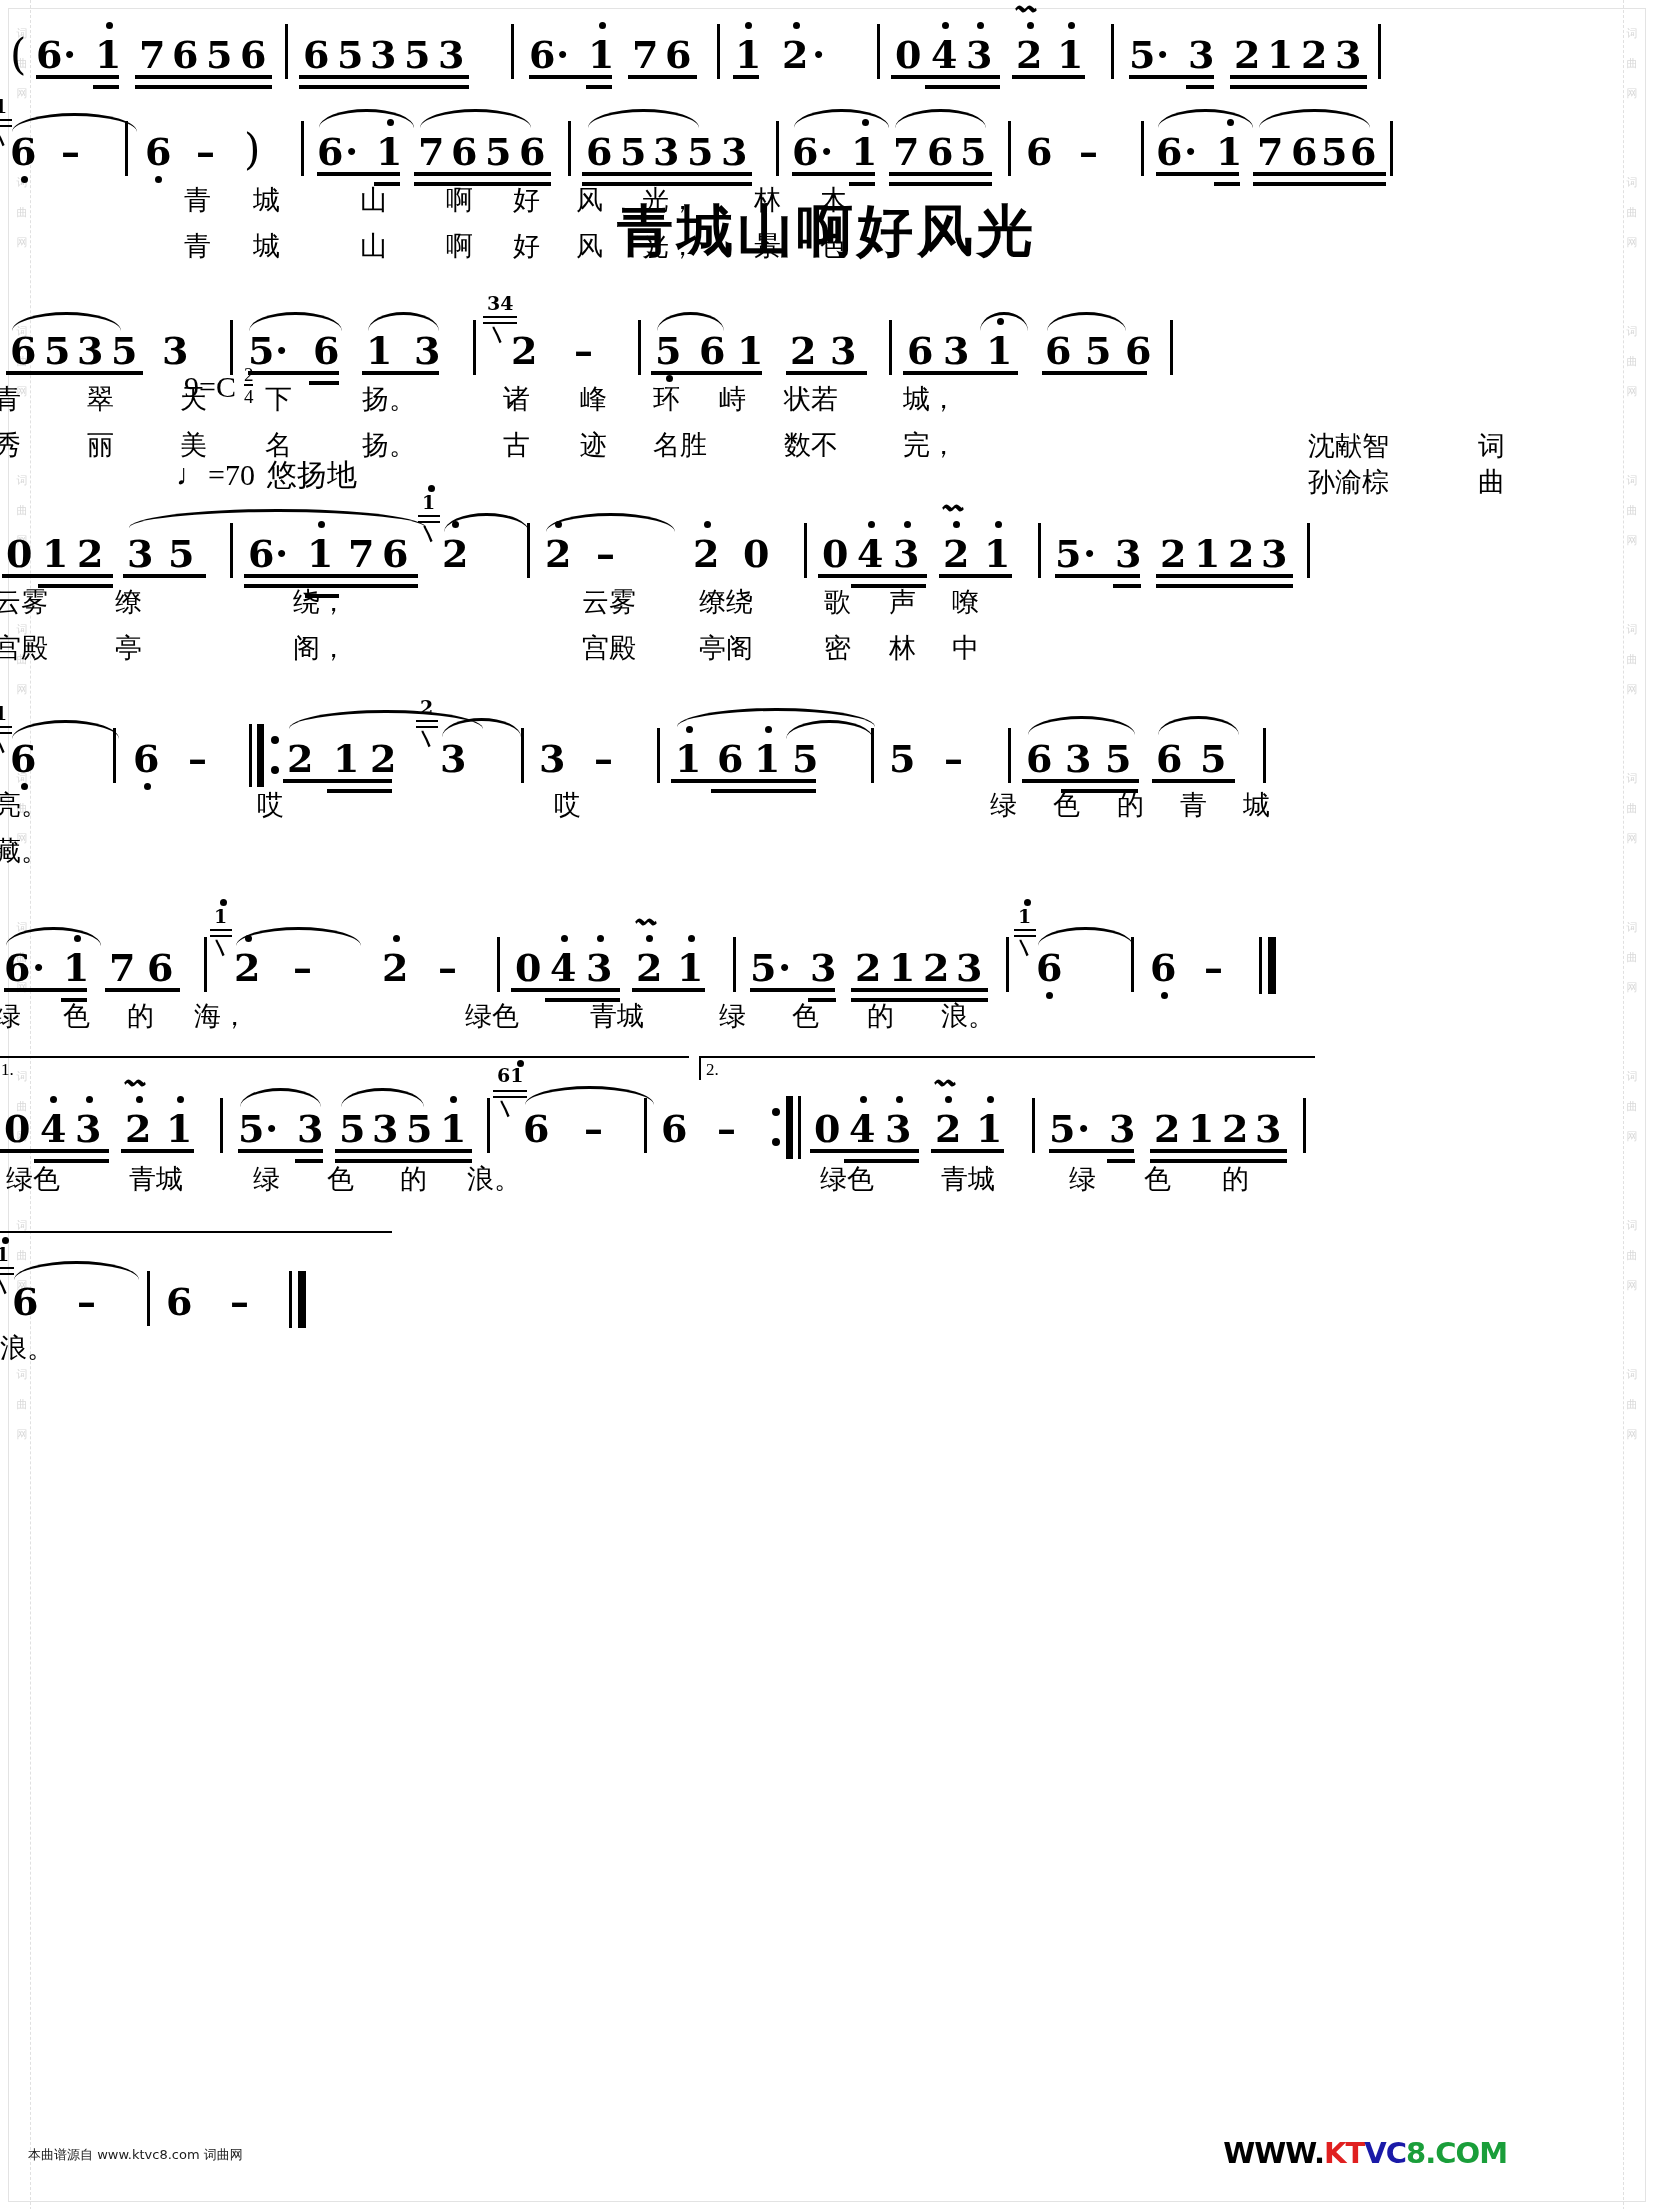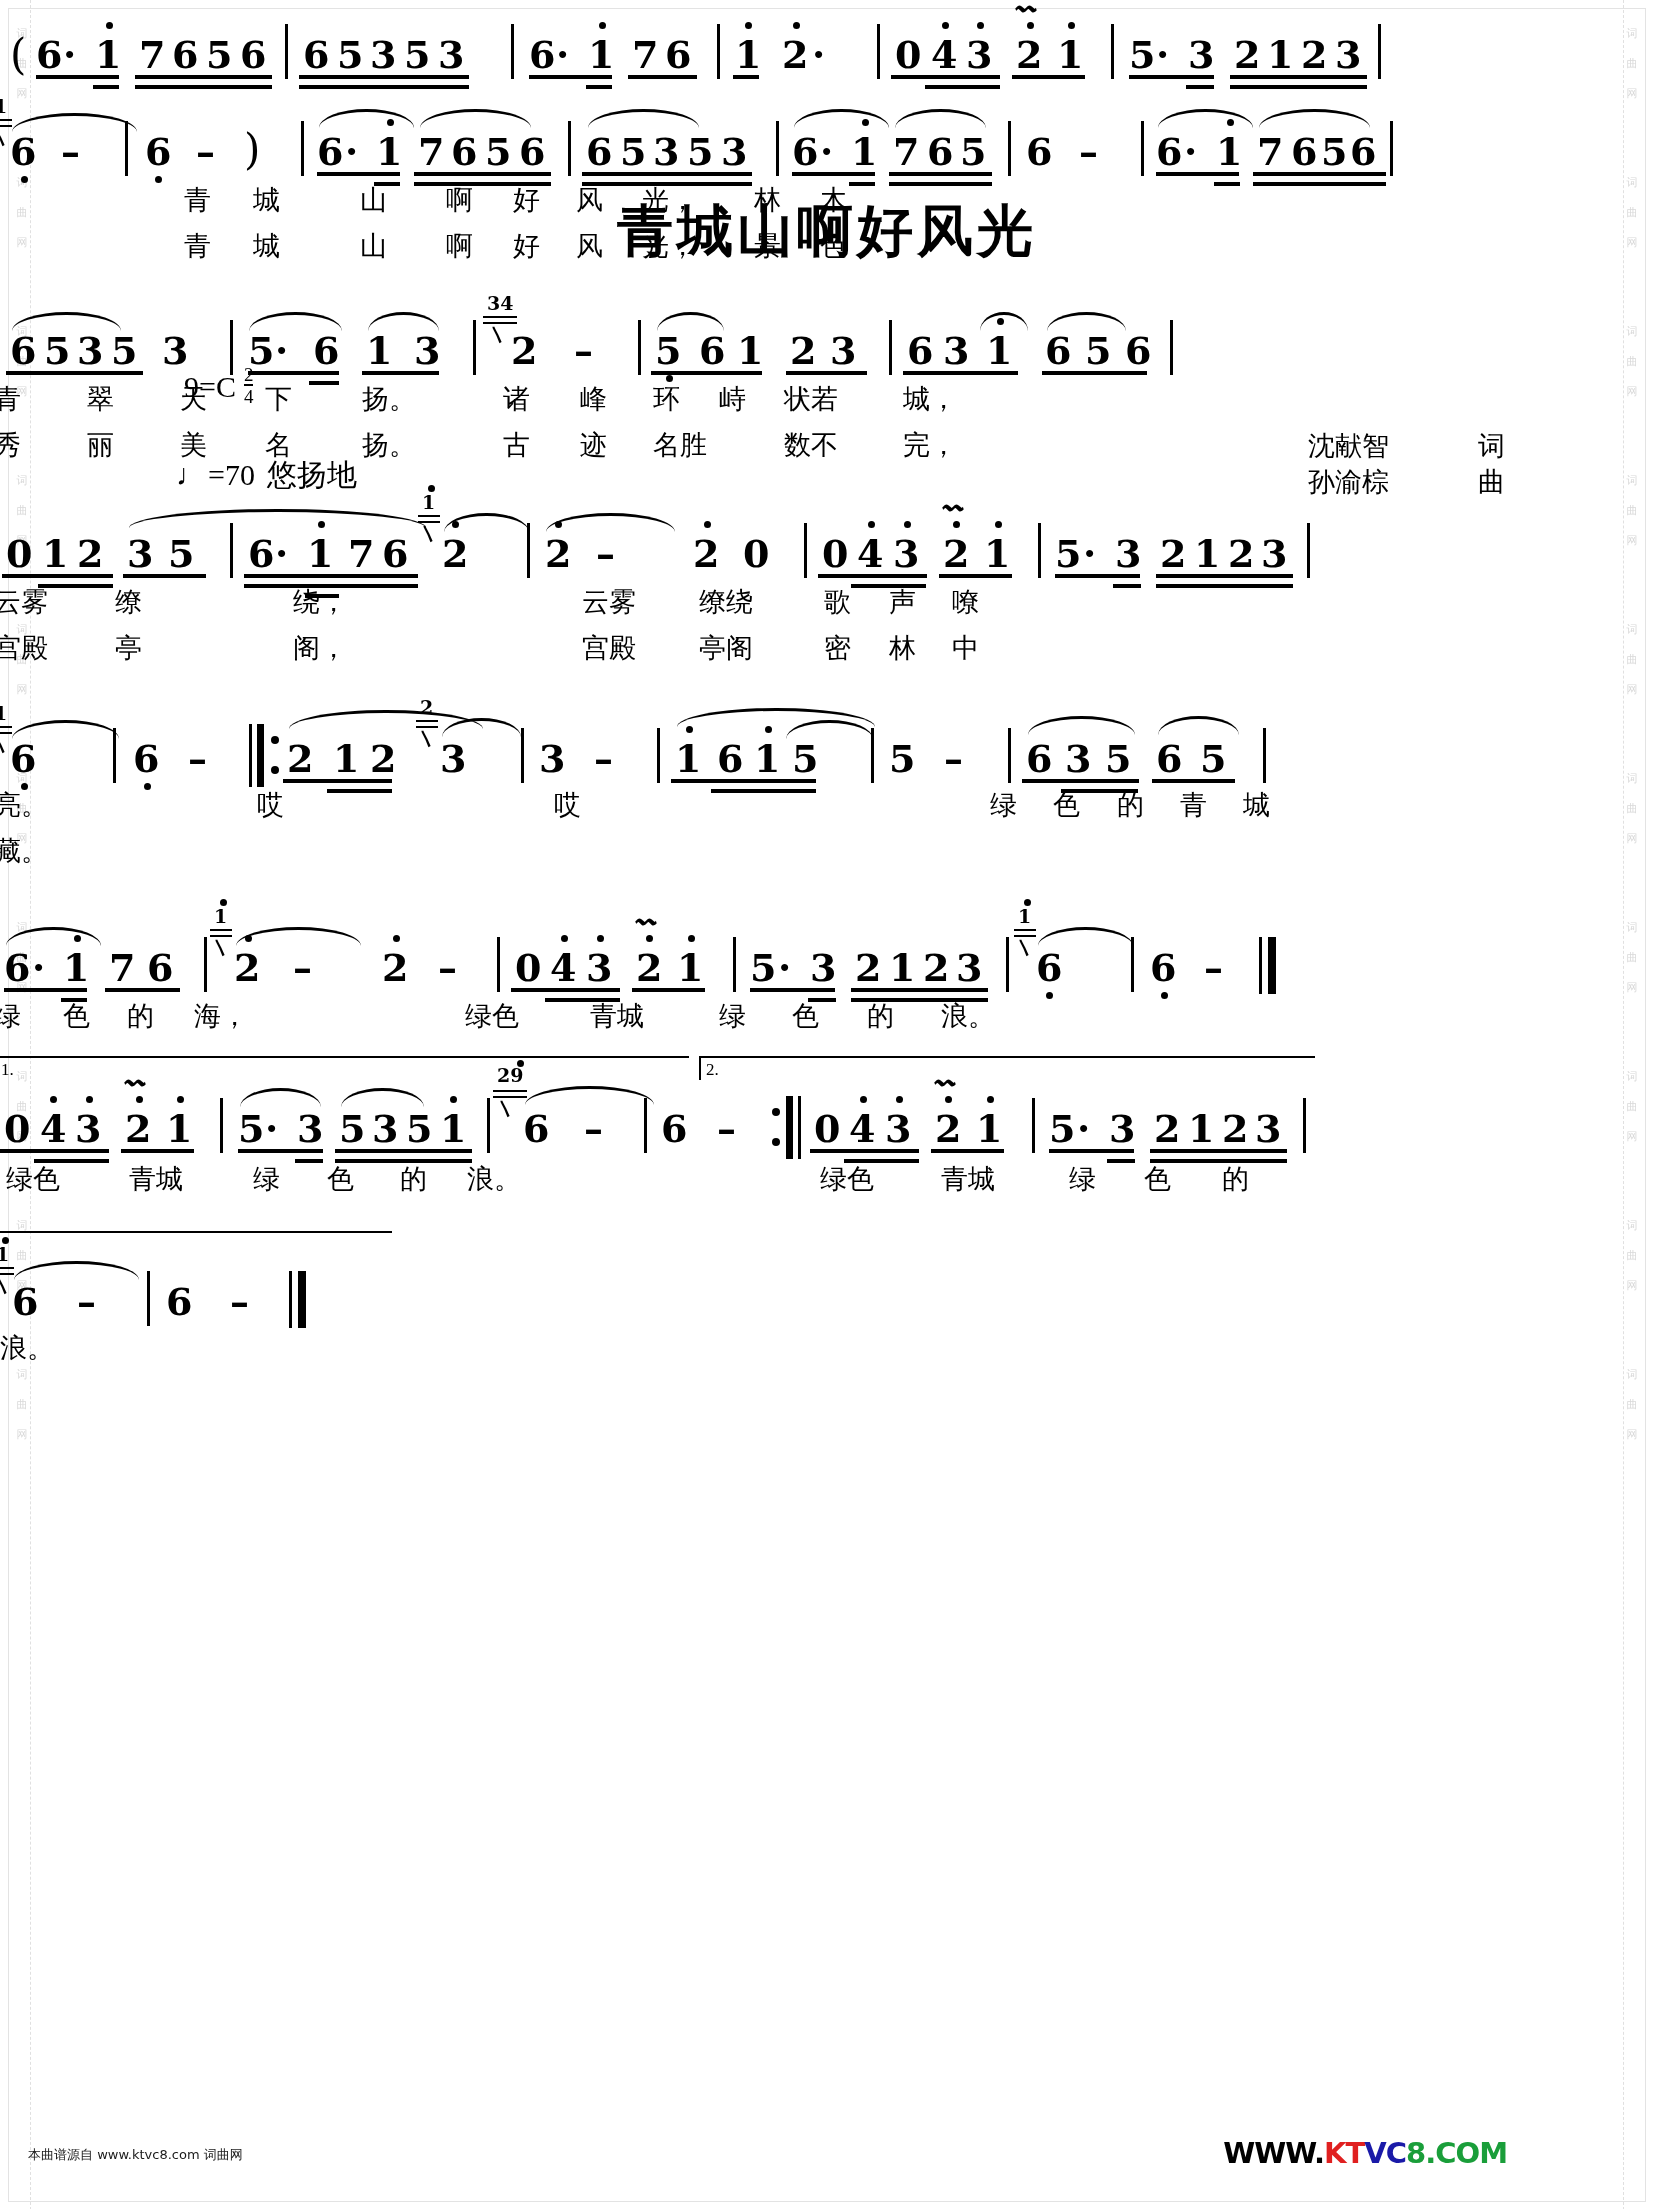--- a/index.html
+++ b/index.html
@@ -786,21 +786,21 @@
       <span class="slur" style="left:341px;top:30px;width:83px;"></span>
       <span class="g" style="left:339px;top:48px;">5</span>
       <span class="g" style="left:372px;top:48px;">3</span>
       <span class="g" style="left:406px;top:48px;">5</span>
       <span class="g" style="left:440px;top:48px;">1</span>
         <span class="dot-up" style="left:450px;top:38px;"></span>
       <span class="beam" style="left:335px;top:91px;width:137px;"></span>
       <span class="beam" style="left:335px;top:101px;width:137px;"></span>
 
       <span class="bar" style="left:487px;top:40px;height:55px;"></span>
-      <span class="grace" style="left:497px;top:8px;">29</span>
+      <span class="grace" style="left:497px;top:8px;">61</span>
       <span class="dot-up" style="left:517px;top:2px;"></span>
       <span class="graceline" style="left:493px;top:32px;width:34px;"></span>
       <span class="graceline" style="left:493px;top:38px;width:34px;"></span>
       <span class="gracehook" style="left:497px;top:42px;">〵</span>
       <span class="slur" style="left:525px;top:28px;width:129px;"></span>
       <span class="g" style="left:523px;top:48px;">6</span>
       <span class="g" style="left:584px;top:48px;">–</span>
 
       <span class="bar" style="left:644px;top:40px;height:55px;"></span>
       <span class="g" style="left:661px;top:48px;">6</span>

